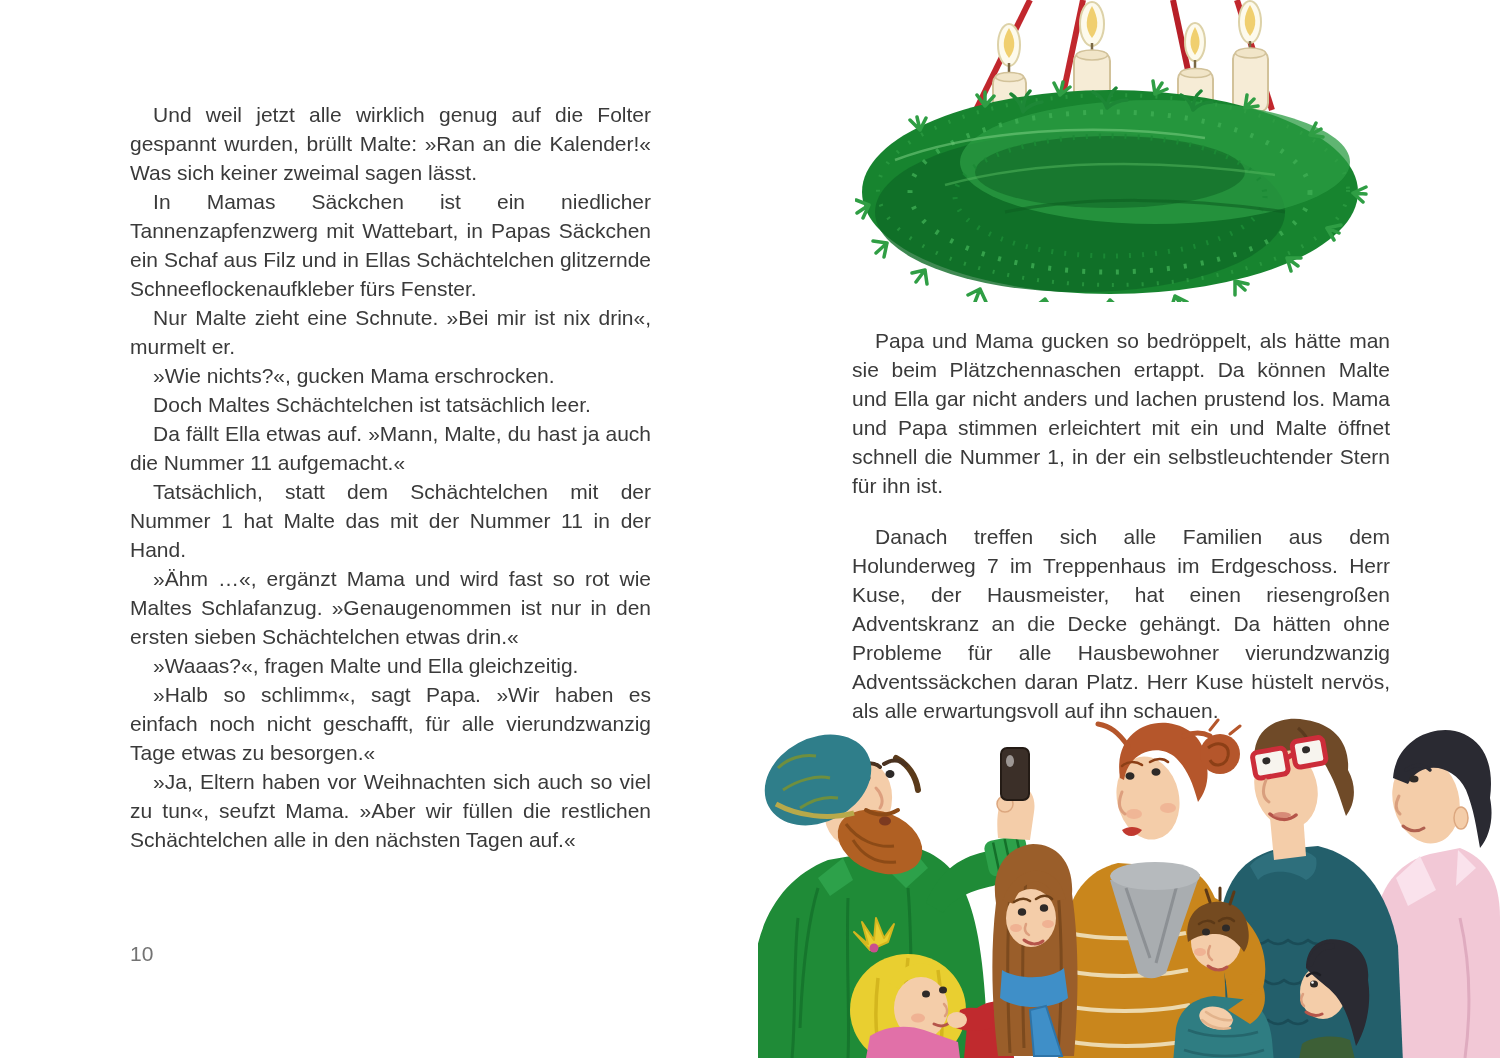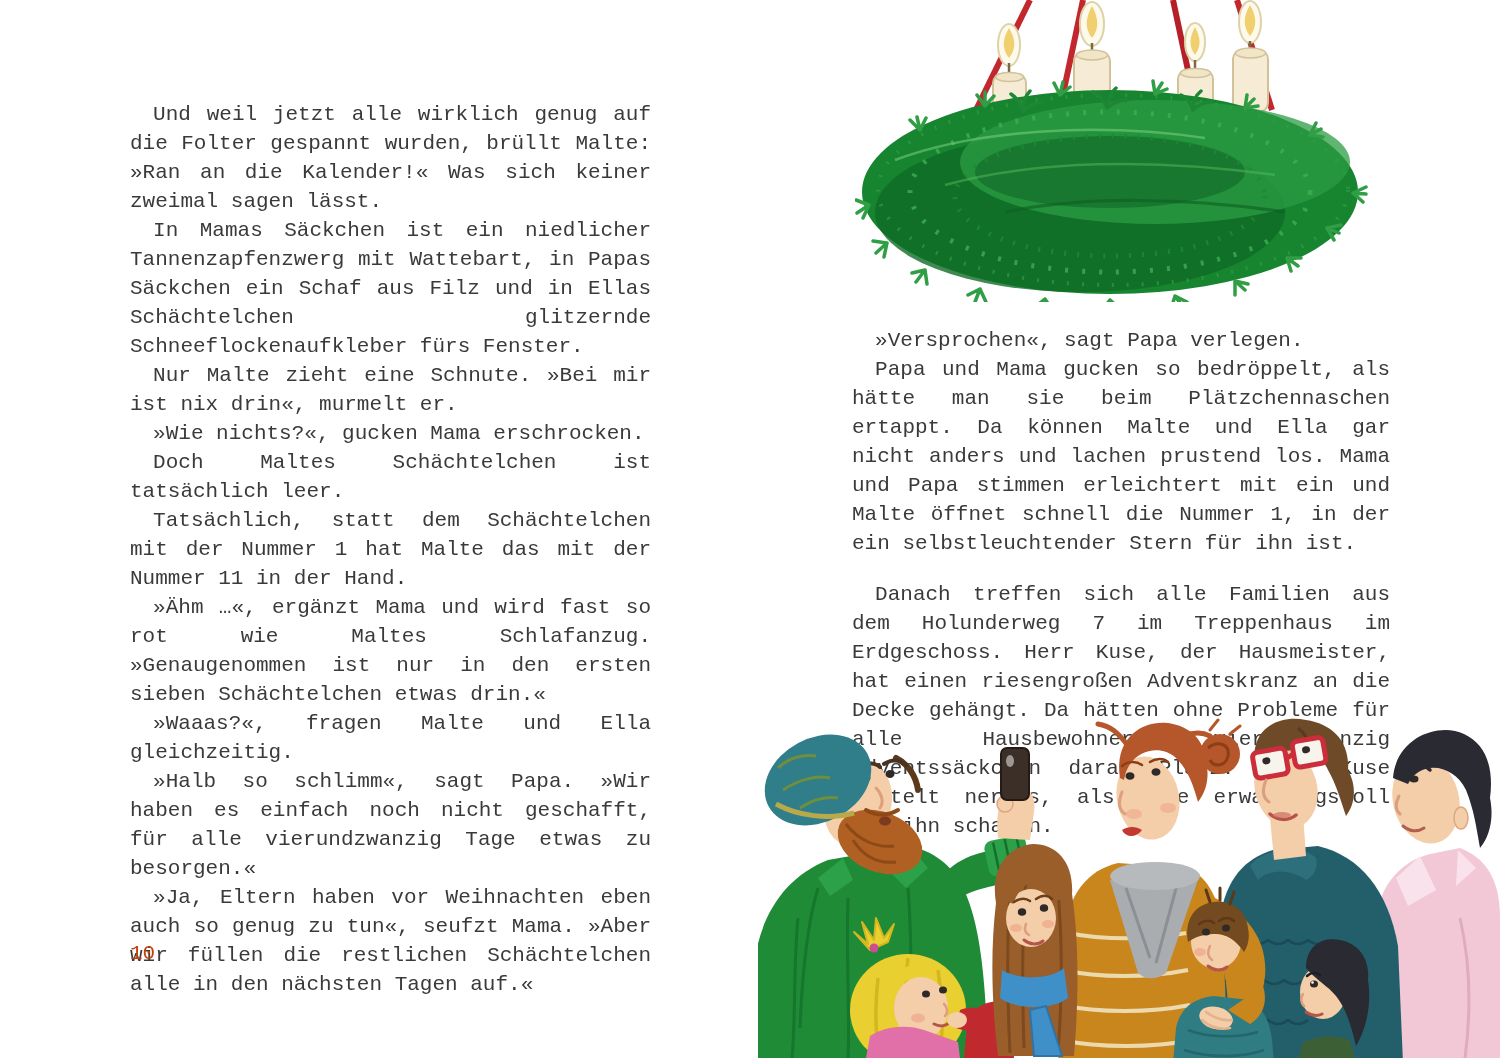--- a/index.html
+++ b/index.html
@@ -1,43 +1,44 @@
 <!DOCTYPE html>
 <html lang="de"><head>
 <meta charset="utf-8">
 <style>
   html,body{margin:0;padding:0;}
   .spread{position:relative;width:1500px;height:1058px;background:#ffffff;overflow:hidden;
-          font-family:Liberation Mono, monospace;}
+          font-family:Liberation Sans, sans-serif;}
   .text-col{position:absolute;font-size:21px;line-height:29px;color:#3a3a3a;text-align:justify;}
   .text-col p{margin:0;text-indent:1.1em;hyphens:auto;-webkit-hyphens:auto;}
   .col-left{left:130px;top:100px;width:521px;}
   .col-right{left:852px;top:326px;width:538px;}
   .col-right p.gap{margin-top:22px;}
-  .page-number{position:absolute;left:130px;top:942px;font-size:21px;color:#c2410c;}
+  .page-number{position:absolute;left:130px;top:942px;font-size:21px;color:#737373;}
   svg.wreath{position:absolute;left:855px;top:0;width:515px;height:302px;}
   svg.family{position:absolute;left:758px;top:718px;width:742px;height:340px;}
 </style>
 </head>
 <body>
 
 <div class="spread">
 
   <section>
     <div class="text-col col-left">
       <p>Und weil jetzt alle wirklich genug auf die Folter gespannt wurden, brüllt Malte: »Ran an die Kalender!« Was sich keiner zweimal sagen lässt.</p>
       <p>In Mamas Säckchen ist ein niedlicher Tannenzapfenzwerg mit Wattebart, in Papas Säckchen ein Schaf aus Filz und in Ellas Schächtelchen glitzernde Schneeflockenaufkleber fürs Fenster.</p>
       <p>Nur Malte zieht eine Schnute. »Bei mir ist nix drin«, murmelt er.</p>
       <p>»Wie nichts?«, gucken Mama erschrocken.</p>
       <p>Doch Maltes Schächtelchen ist tatsächlich leer.</p>
+      <p>Da fällt Ella etwas auf. »Mann, Malte, du hast ja auch die Nummer 11 aufgemacht.«</p>
       <p>Tatsächlich, statt dem Schächtelchen mit der Nummer 1 hat Malte das mit der Nummer 11 in der Hand.</p>
       <p>»Ähm …«, ergänzt Mama und wird fast so rot wie Maltes Schlafanzug. »Genaugenommen ist nur in den ersten sieben Schächtelchen etwas drin.«</p>
       <p>»Waaas?«, fragen Malte und Ella gleichzeitig.</p>
       <p>»Halb so schlimm«, sagt Papa. »Wir haben es einfach noch nicht geschafft, für alle vierundzwanzig Tage etwas zu besorgen.«</p>
-      <p>»Ja, Eltern haben vor Weihnachten eben auch so genug zu tun«, seufzt Mama. »Aber wir füllen die restlichen Schächtelchen alle in den nächsten Tagen auf.«</p>
+      <p>»Ja, Eltern haben vor Weihnachten sich auch so viel zu tun«, seufzt Mama. »Aber wir füllen die restlichen Schächtelchen alle in den nächsten Tagen auf.«</p>
     </div>
     <div class="page-number">10</div>
   </section>
 
   <section>
 
     <svg class="wreath" viewBox="0 0 515 302" role="img" aria-label="Handgemalter grüner Adventskranz mit vier brennenden cremefarbenen Kerzen, an roten Bändern von der Decke hängend">
       <title>Handgemalter grüner Adventskranz mit vier brennenden cremefarbenen Kerzen, an roten Bändern von der Decke hängend</title>
       <g>
         <line x1="175" y1="0" x2="117" y2="118" stroke="#c1272d" stroke-width="6"></line>
@@ -110,21 +111,20 @@
           M390,108 l2,-13 m-2,13 l9,-9 m-9,9 l13,-2
           M455,135 l6,-12 m-6,12 l11,-6 m-11,6 l13,2"></path>
         <path fill="none" stroke="#1d8736" stroke-width="3.5" stroke-linecap="round" d="
           M168,112 c-2,-8 -6,-14 -12,-18 m12,18 c0,-9 2,-16 7,-21 m-7,21 c5,-6 12,-9 19,-10
           M252,108 c-3,-8 -8,-13 -14,-16 m14,16 c1,-9 4,-16 9,-20 m-9,20 c6,-5 13,-8 20,-8
           M338,110 c-2,-7 -6,-12 -12,-15 m12,15 c0,-8 3,-15 8,-19 m-8,19 c5,-5 12,-8 19,-8"></path>
       </g>
     </svg>
 
     <div class="text-col col-right">
-      <p>»Versprochen«, sagt Papa verlegen.</p>
       <p>Papa und Mama gucken so bedröppelt, als hätte man sie beim Plätzchennaschen ertappt. Da können Malte und Ella gar nicht anders und lachen prustend los. Mama und Papa stimmen erleichtert mit ein und Malte öffnet schnell die Nummer 1, in der ein selbstleuchtender Stern für ihn ist.</p>
       <p class="gap">Danach treffen sich alle Familien aus dem Holunderweg 7 im Treppenhaus im Erdgeschoss. Herr Kuse, der Hausmeister, hat einen riesengroßen Adventskranz an die Decke gehängt. Da hätten ohne Probleme für alle Hausbewohner vierundzwanzig Adventssäckchen daran Platz. Herr Kuse hüstelt nervös, als alle erwartungsvoll auf ihn schauen.</p>
     </div>
 
     <svg class="family" viewBox="0 0 742 340" role="img" aria-label="Acht Hausbewohner stehen dicht beieinander und schauen erwartungsvoll nach oben; ein hochgehaltenes Handy ist zu sehen">
       <title>Acht Hausbewohner stehen dicht beieinander und schauen erwartungsvoll nach oben; ein hochgehaltenes Handy ist zu sehen</title>
 
       <g aria-label="Mann mit schwarzen Haaren und rosa Hemd">
         <path d="M608,345 L616,205 C623,163 645,143 672,136 L702,130 C727,140 742,160 742,200 L742,345 Z" fill="#f2c8d6"></path>
         <path d="M638,160 L662,138 L678,172 L650,188 Z" fill="#fae2ec"></path>

